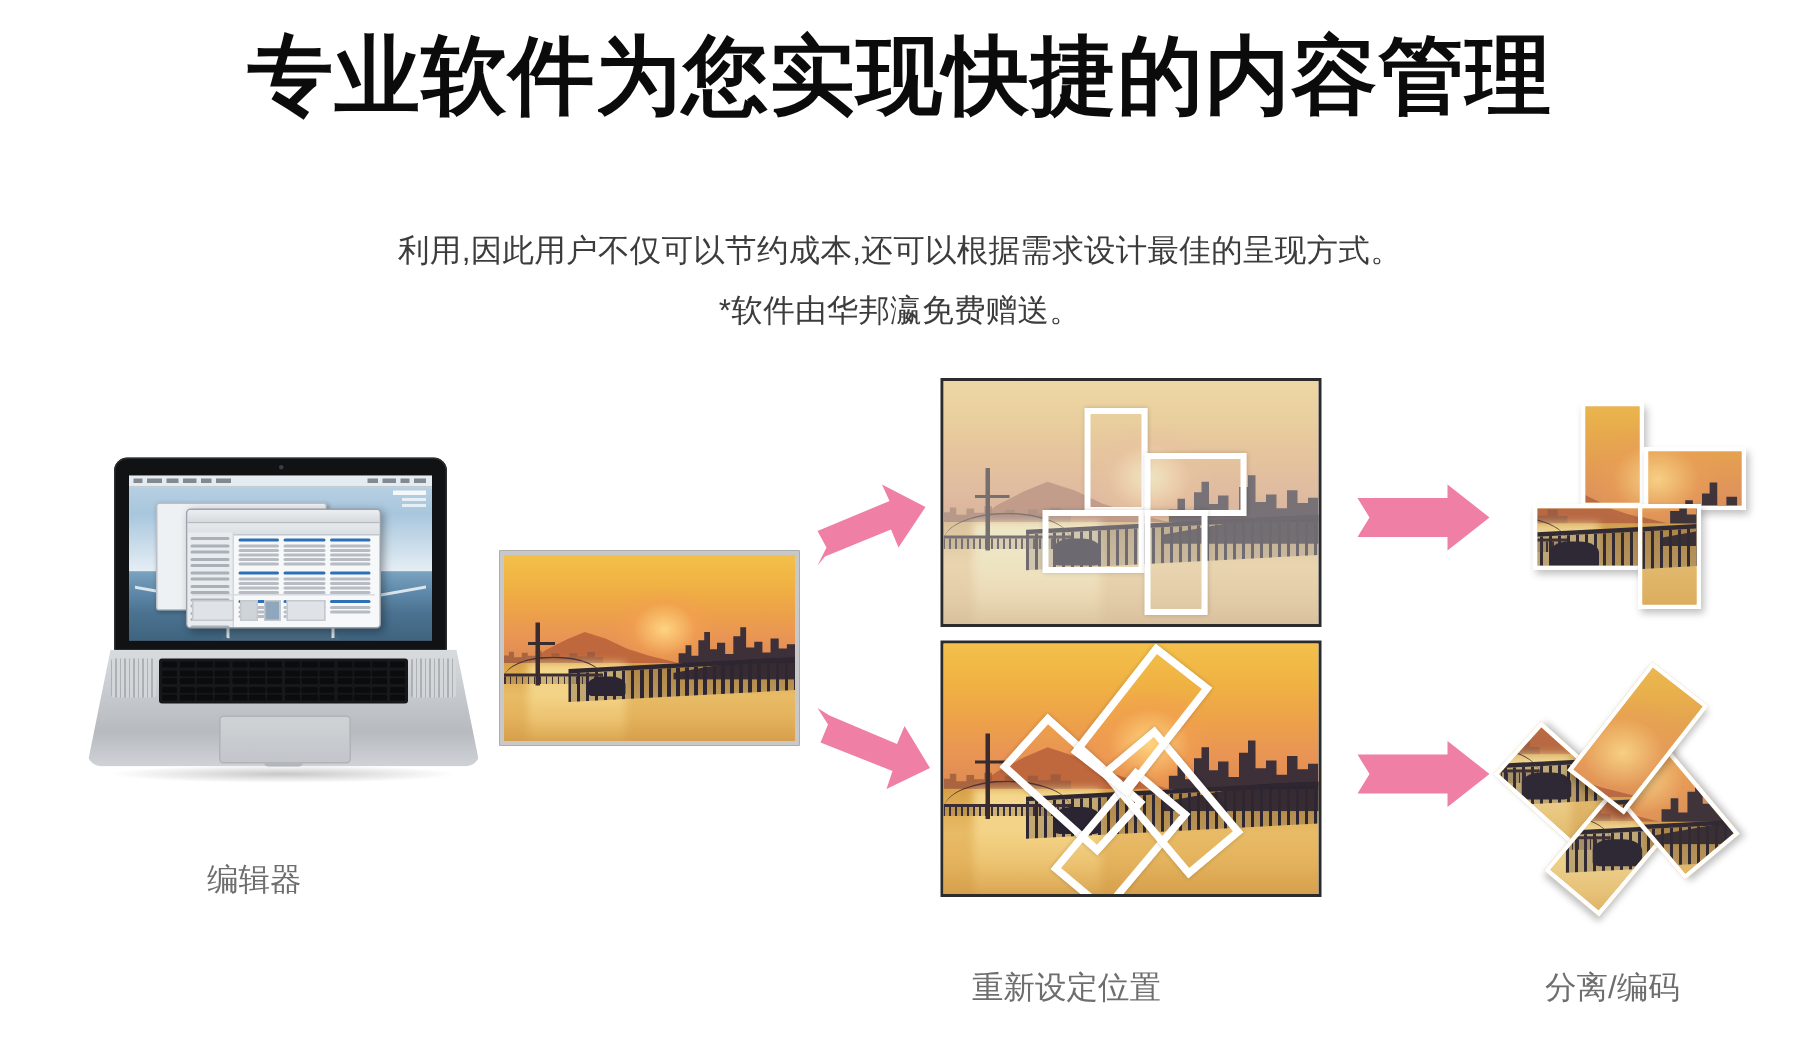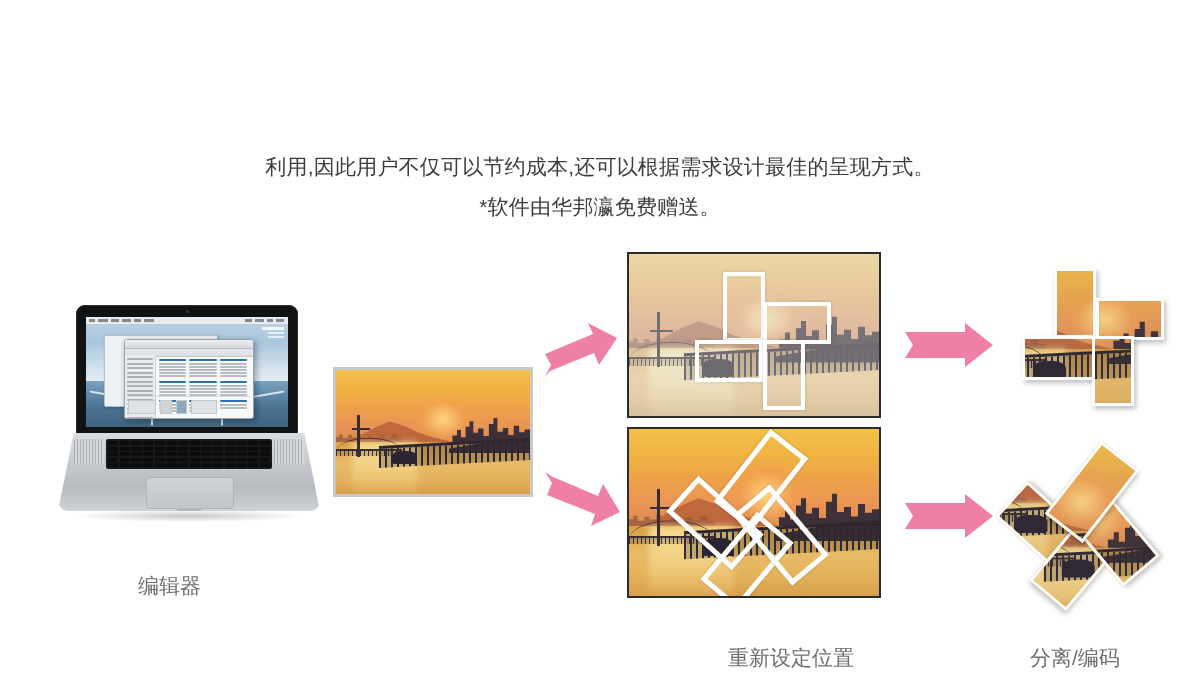--- a/index.html
+++ b/index.html
@@ -27,21 +27,21 @@
   .sub1{top:113px;}
   .sub2{top:153px;}
   .sub3{top:193px;}
 
   
   .caption{
     position:absolute;font-size:21px;color:#6e6e6e;white-space:nowrap;
     font-weight:normal;
   }
   .cap-editor{left:138px;top:572px;}
-  .cap-reset{left:728px;top:644px;}
+  .cap-reset{left:648px;top:644px;}
   .cap-split{left:1030px;top:644px;}
 
   
   .photo-frame{
     position:absolute;
     border:3px solid #c8c8c8;
     box-sizing:border-box;
     background:#222;
     overflow:hidden;
   }
@@ -300,20 +300,21 @@
   .shadow{
     position:absolute;left:14px;top:205px;width:234px;height:12px;
     background:radial-gradient(ellipse at center,rgba(0,0,0,.22),rgba(0,0,0,0) 70%);
   }
 </style>
 </head>
 <body>
 
 <div class="page">
 
+  <div class="headline">专业软件为您实现快捷的内容管理</div>
   <div class="subline sub2">利用,因此用户不仅可以节约成本,还可以根据需求设计最佳的呈现方式。</div>
   <div class="subline sub3">*软件由华邦瀛免费赠送。</div>
 
   <div class="laptop">
     <div class="lid">
       <div class="cam"></div>
       <div class="screen">
         <div class="wall-sky"></div>
         <div class="wall-sea"></div>
         <div class="dock"></div>

